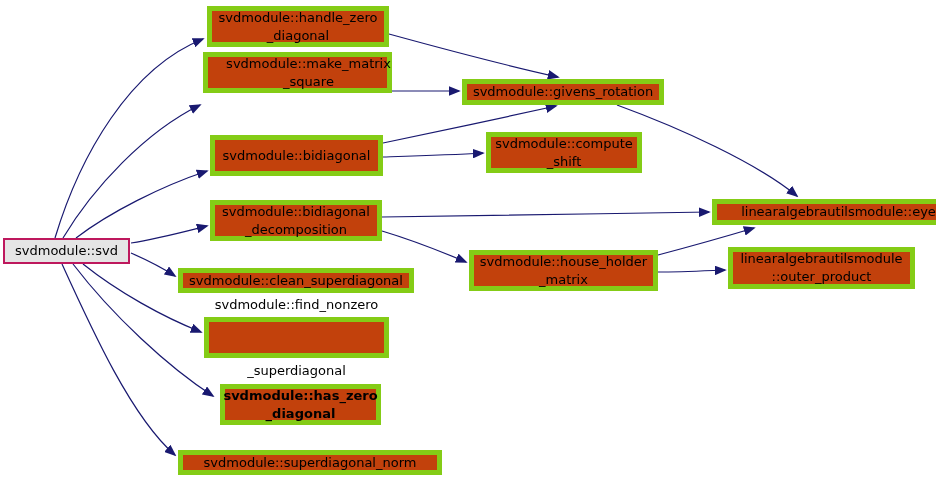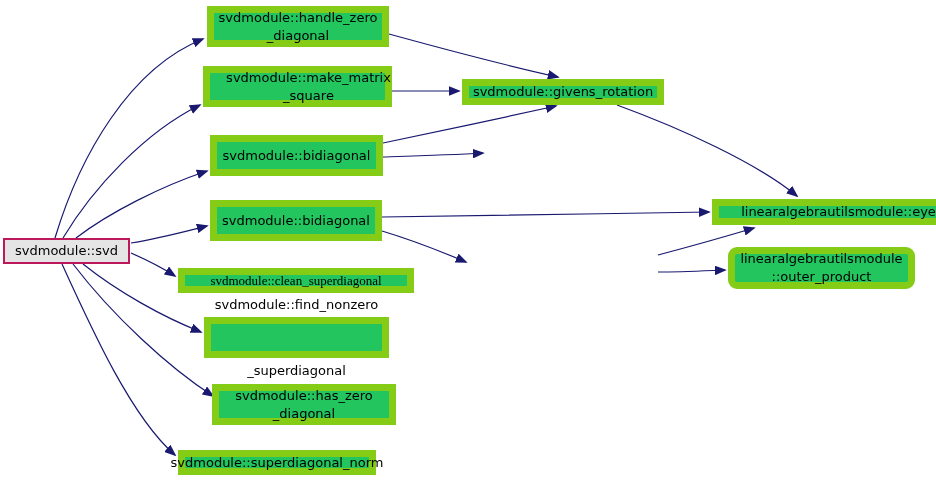--- a/index.html
+++ b/index.html
@@ -7,53 +7,53 @@
     position:relative;
     width:936px;height:482px;
     background:#ffffff;
     font-family:"DejaVu Sans", sans-serif;
     overflow:hidden;
   }
   svg.edges{position:absolute;left:0;top:0;width:936px;height:482px;}
   .node{
     position:absolute;
     box-sizing:border-box;
-    background:#22c55e;
-    border:7px solid #84cc16;
+    background:#c2410c;
+    border:5px solid #84cc16;
     display:flex;
     flex-direction:column;
     align-items:center;
     justify-content:center;
     font-size:13px;
     line-height:18px;
     color:#000000;
     text-align:center;
     white-space:nowrap;
     cursor:pointer;
   }
   .node.root{
     background:#e5e5e5;
     border:2px solid #be185d;
     cursor:default;
   }
   
   .n-svd   {left:3px;   top:238px; width:127px; height:26px;}
   .n-hzd   {left:207px; top:6px;   width:182px; height:41px;}
-  .n-mms   {left:203px; top:66px;  width:189px; height:41px;padding-left:22px;}
+  .n-mms   {left:203px; top:52px;  width:189px; height:41px;padding-left:22px;}
   .n-bqr   {left:210px; top:135px; width:173px; height:41px;}
   .n-bd    {left:210px; top:200px; width:172px; height:41px;}
-  .n-clean {left:178px; top:268px; width:236px; height:25px;font-family:Liberation Serif, serif;}
+  .n-clean {left:178px; top:268px; width:236px; height:25px;}
   .n-find  {left:204px; top:317px; width:185px; height:41px;gap:48px;}
-  .n-has   {left:212px; top:384px; width:184px; height:41px;}
-  .n-norm  {left:178px; top:450px; width:198px; height:25px;justify-content:center;}
+  .n-has   {left:220px; top:384px; width:161px; height:41px;font-weight:bold;}
+  .n-norm  {left:178px; top:450px; width:264px; height:25px;justify-content:center;}
   .n-giv   {left:462px; top:79px;  width:202px; height:26px;text-align:center;}
   .n-shift {left:486px; top:132px; width:156px; height:41px;}
   .n-house {left:469px; top:250px; width:189px; height:41px;}
   .n-eye   {left:712px; top:199px; width:253px; height:26px;}
-  .n-outer {left:728px; top:247px; width:187px; height:42px;border-radius:9px;}
+  .n-outer {left:728px; top:247px; width:187px; height:42px;}
 </style>
 </head>
 <body>
 
 <div class="canvas">
 
   <svg class="edges" viewBox="0 0 936 482" xmlns="http://www.w3.org/2000/svg">
     <defs>
       <marker id="arrow" viewBox="0 0 10 8" refX="8.5" refY="4" markerWidth="10" markerHeight="8" orient="auto">
         <path d="M0,0 L10,4 L0,8 Z" fill="#191970"></path>
@@ -93,20 +93,21 @@
     <span>svdmodule::make_matrix</span>
     <span>_square</span>
   </div>
 
   <div class="node n-bqr">
     <span>svdmodule::bidiagonal</span>
   </div>
 
   <div class="node n-bd">
     <span>svdmodule::bidiagonal</span>
+    <span>_decomposition</span>
   </div>
 
   <div class="node n-clean">
     <span>svdmodule::clean_superdiagonal</span>
   </div>
 
   <div class="node n-find">
     <span>svdmodule::find_nonzero</span>
     <span>_superdiagonal</span>
   </div>
@@ -117,21 +118,29 @@
   </div>
 
   <div class="node n-norm">
     <span>svdmodule::superdiagonal_norm</span>
   </div>
 
   <div class="node n-giv">
     <span>svdmodule::givens_rotation</span>
   </div>
 
+  <div class="node n-shift">
+    <span>svdmodule::compute</span>
+    <span>_shift</span>
+  </div>
 
+  <div class="node n-house">
+    <span>svdmodule::house_holder</span>
+    <span>_matrix</span>
+  </div>
 
   <div class="node n-eye">
     <span>linearalgebrautilsmodule::eye</span>
   </div>
 
   <div class="node n-outer">
     <span>linearalgebrautilsmodule</span>
     <span>::outer_product</span>
   </div>
 

